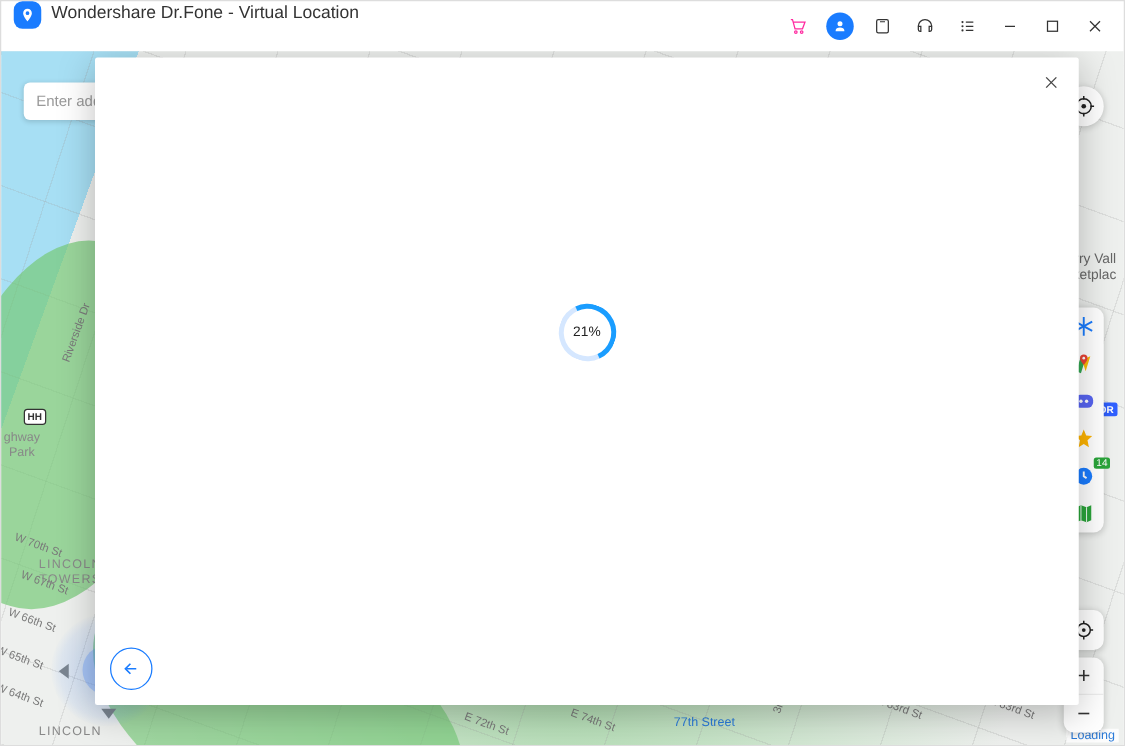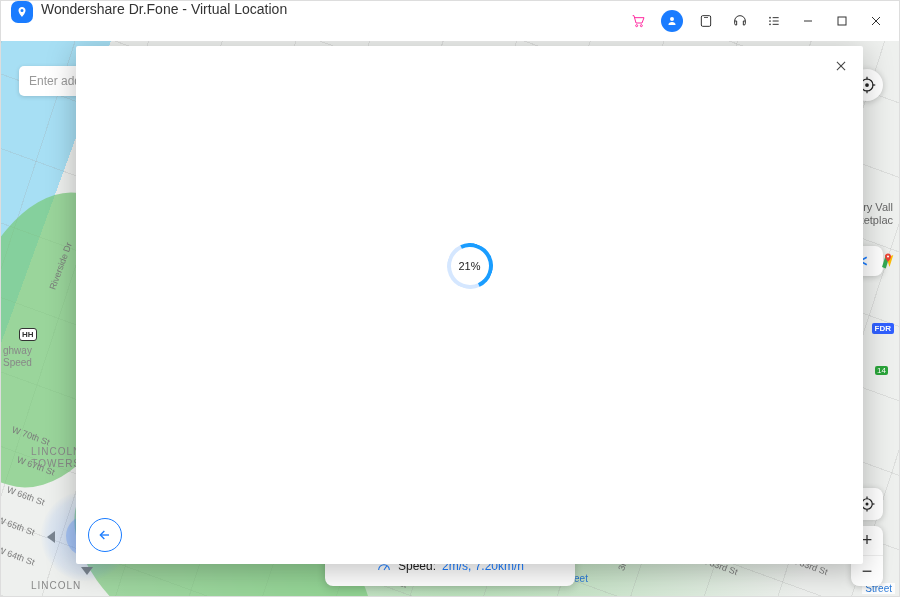--- a/index.html
+++ b/index.html
@@ -52,21 +52,21 @@
     position: absolute; left: 18px; top: 25px; width: 120px; height: 30px;
     background:#fff; border-radius:5px; box-shadow:0 1px 4px rgba(0,0,0,.15);
     padding: 0 10px; display:flex; align-items:center; overflow:hidden;
   }
   .searchbox input {
     border:none; outline:none; width:100%; font-size:12px; color:#333;
   }
   .searchbox input::placeholder { color:#999; }
 
   
-  .apptray { position:absolute; right:16px; top:205px; width:32px; background:#fff; border-radius:8px; box-shadow:0 1px 6px rgba(0,0,0,.2); padding:5px 0; display:flex; flex-direction:row; align-items:center; gap:10px;}
+  .apptray { position:absolute; right:16px; top:205px; width:32px; background:#fff; border-radius:8px; box-shadow:0 1px 6px rgba(0,0,0,.2); padding:5px 0; display:flex; flex-direction:column; align-items:center; gap:10px;}
   .apptray .app { width:20px; height:20px; display:flex; align-items:center; justify-content:center; }
   .apptray .app svg { width:18px; height:18px; }
   .apptray .badge { position:absolute; right:-5px; top:120px; font-size:8px; background:#2aa43a; color:#fff; padding:0 2px; border-radius:2px; }
 
   
   .centerbtn { position:absolute; right:16px; top:28px; width:32px; height:32px; background:#fff; border-radius:50%; box-shadow:0 1px 6px rgba(0,0,0,.2); display:flex; align-items:center; justify-content:center;}
   .centerbtn svg { width:18px; height:18px; fill:#222; }
 
   
   .locbtn { position:absolute; right:16px; bottom:76px; width:32px; height:32px; background:#fff; border-radius:8px; box-shadow:0 1px 6px rgba(0,0,0,.2); display:flex; align-items:center; justify-content:center;}
@@ -204,25 +204,25 @@
     <div class="place" style="right:6px; top:160px;" data-interactable="false">
       <span>Cherry Vall</span><br><span>Marketplac</span>
     </div>
     <div class="place" style="left:30px; top:405px; color:#888; font-size:10px; letter-spacing:1px;" data-interactable="false">
       <span>LINCOLN</span><br><span>TOWERS</span>
     </div>
     <div class="place" style="left:30px; bottom:4px; color:#888; font-size:10px; letter-spacing:1px;" data-interactable="false">
       <span>LINCOLN</span>
     </div>
     <div class="place" style="left:2px; top:304px; color:#888; font-size:10px;" data-interactable="false">
-      <span>ghway</span><br><span>Speed</span>
+      <span>ghway</span><br><span>Park</span>
     </div>
 
     <div class="streetlink" data-interactable="true">77th Street</div>
-    <div class="leaflet" data-interactable="true">Street</div>
+    <div class="leaflet" data-interactable="true">Loading</div>
 
     <div class="searchbox" data-interactable="true">
       <input type="text" data-interactable="true" placeholder="Enter address" style="">
     </div>
 
     <div class="centerbtn" data-interactable="true">
       <svg viewBox="0 0 24 24">
           <circle cx="12" cy="12" r="8" fill="none" stroke="#222" stroke-width="1.6"></circle>
           <circle cx="12" cy="12" r="2.5"></circle>
           <line x1="12" y1="1" x2="12" y2="5" stroke="#222" stroke-width="1.6"></line>
@@ -283,28 +283,20 @@
           <line x1="12" y1="19" x2="12" y2="22"></line>
           <line x1="2" y1="12" x2="5" y2="12"></line>
           <line x1="19" y1="12" x2="22" y2="12"></line>
         </svg>
     </div>
     <div class="zoom" data-interactable="false">
       <div class="z" data-interactable="true">+</div>
       <div class="z" data-interactable="true">−</div>
     </div>
 
-    <div class="speedbar" data-interactable="true">
-      <svg viewBox="0 0 24 24" data-interactable="false">
-          <path d="M4 18a8 8 0 1 1 16 0"></path>
-          <line x1="12" y1="18" x2="16" y2="12"></line>
-        </svg>
-      <span class="lbl2" data-interactable="false">Speed:</span>
-      <span class="val" data-interactable="false">2m/s, 7.20km/h</span>
-    </div>
 
     <div class="joy" data-interactable="true">
       <div class="inner" data-interactable="true"></div>
       <div class="tri up" data-interactable="true"></div>
       <div class="tri dn" data-interactable="true"></div>
       <div class="tri lt" data-interactable="true"></div>
       <div class="tri rt" data-interactable="true"></div>
     </div>
 
     <div class="modal" data-interactable="false">

